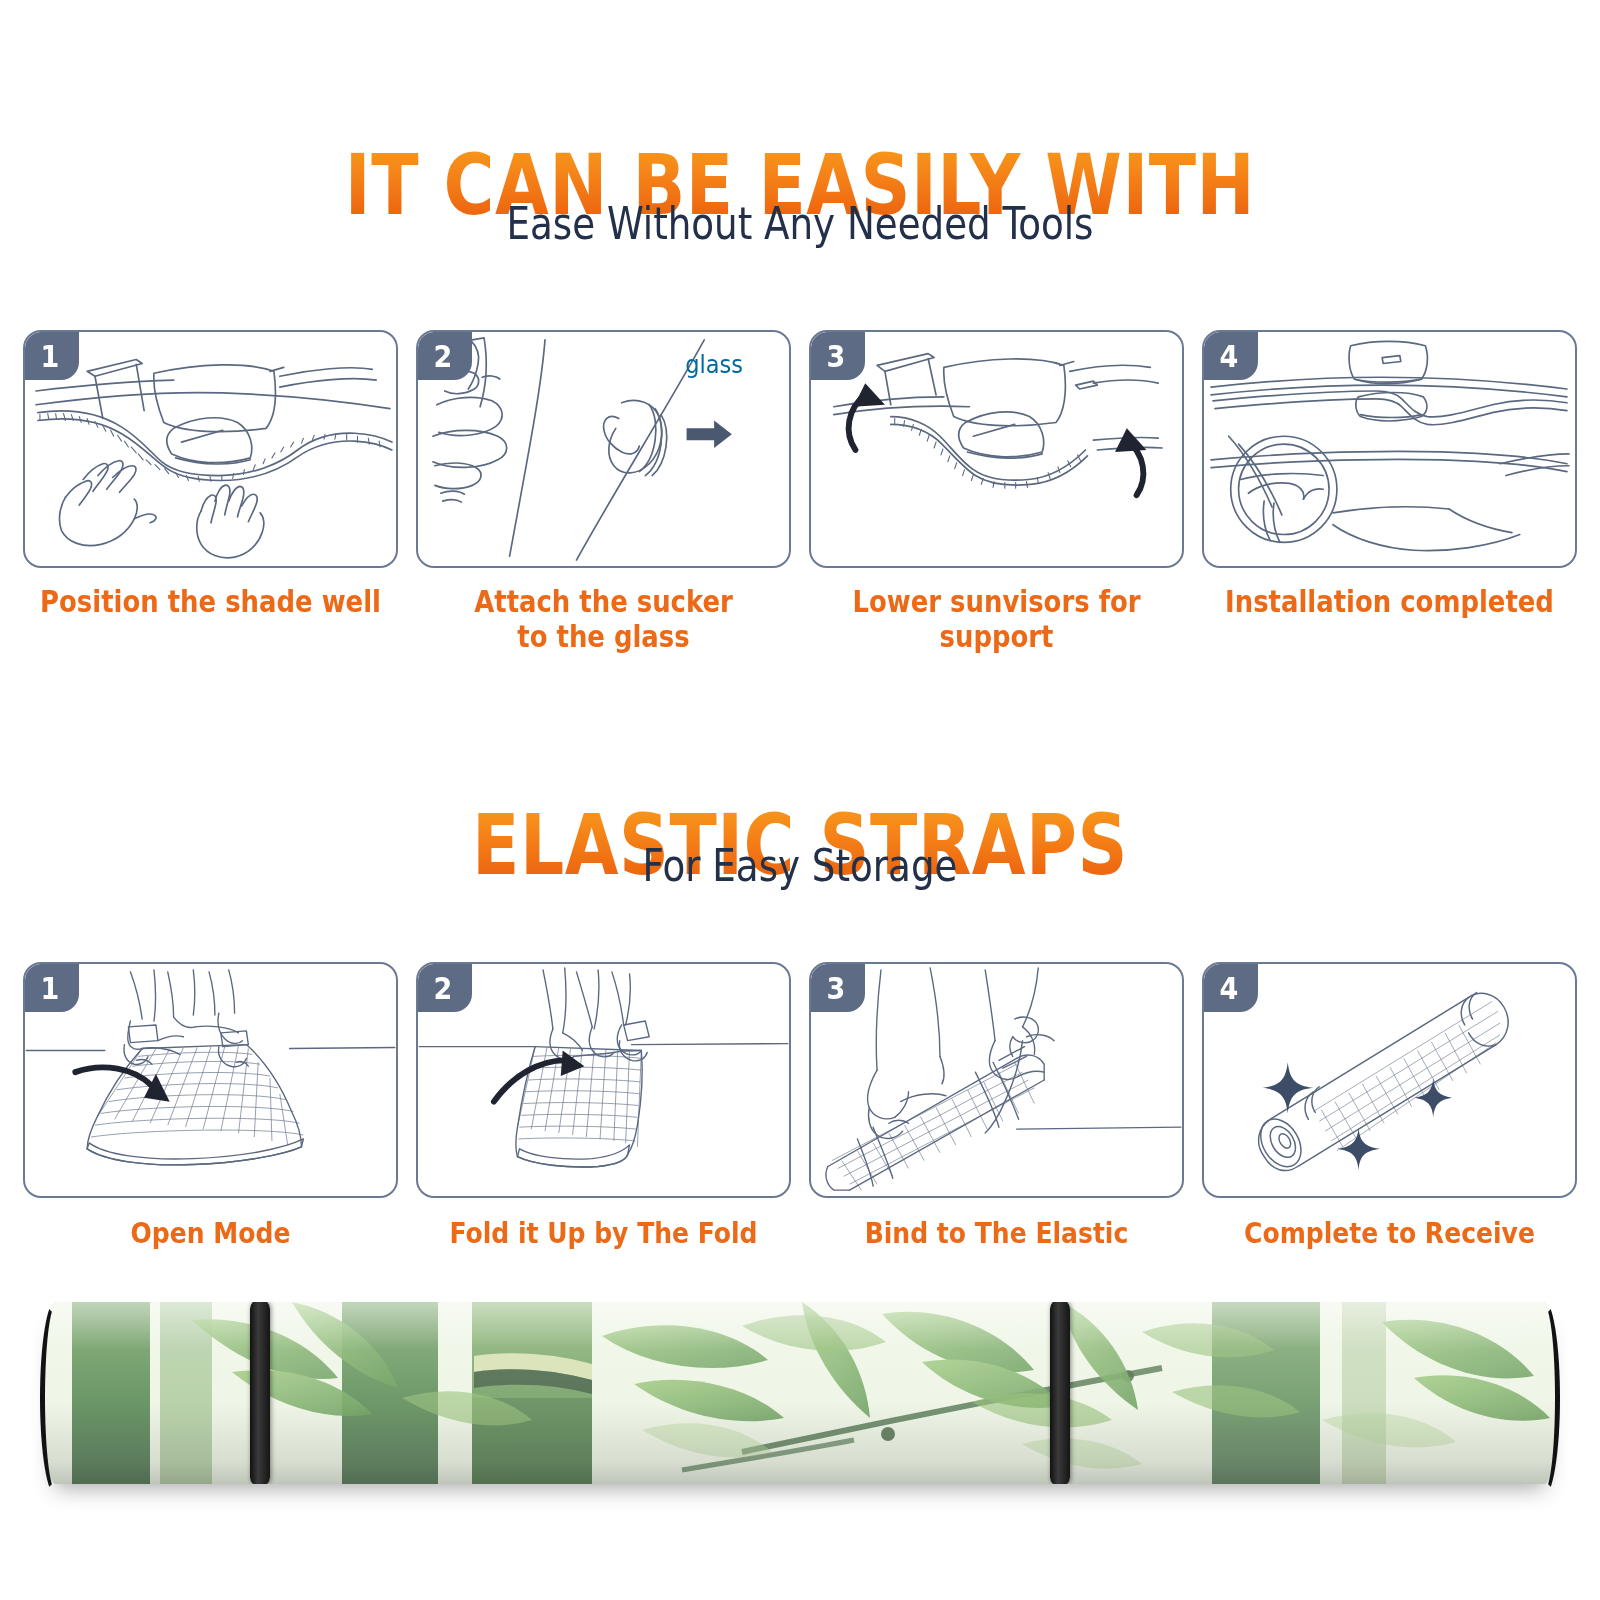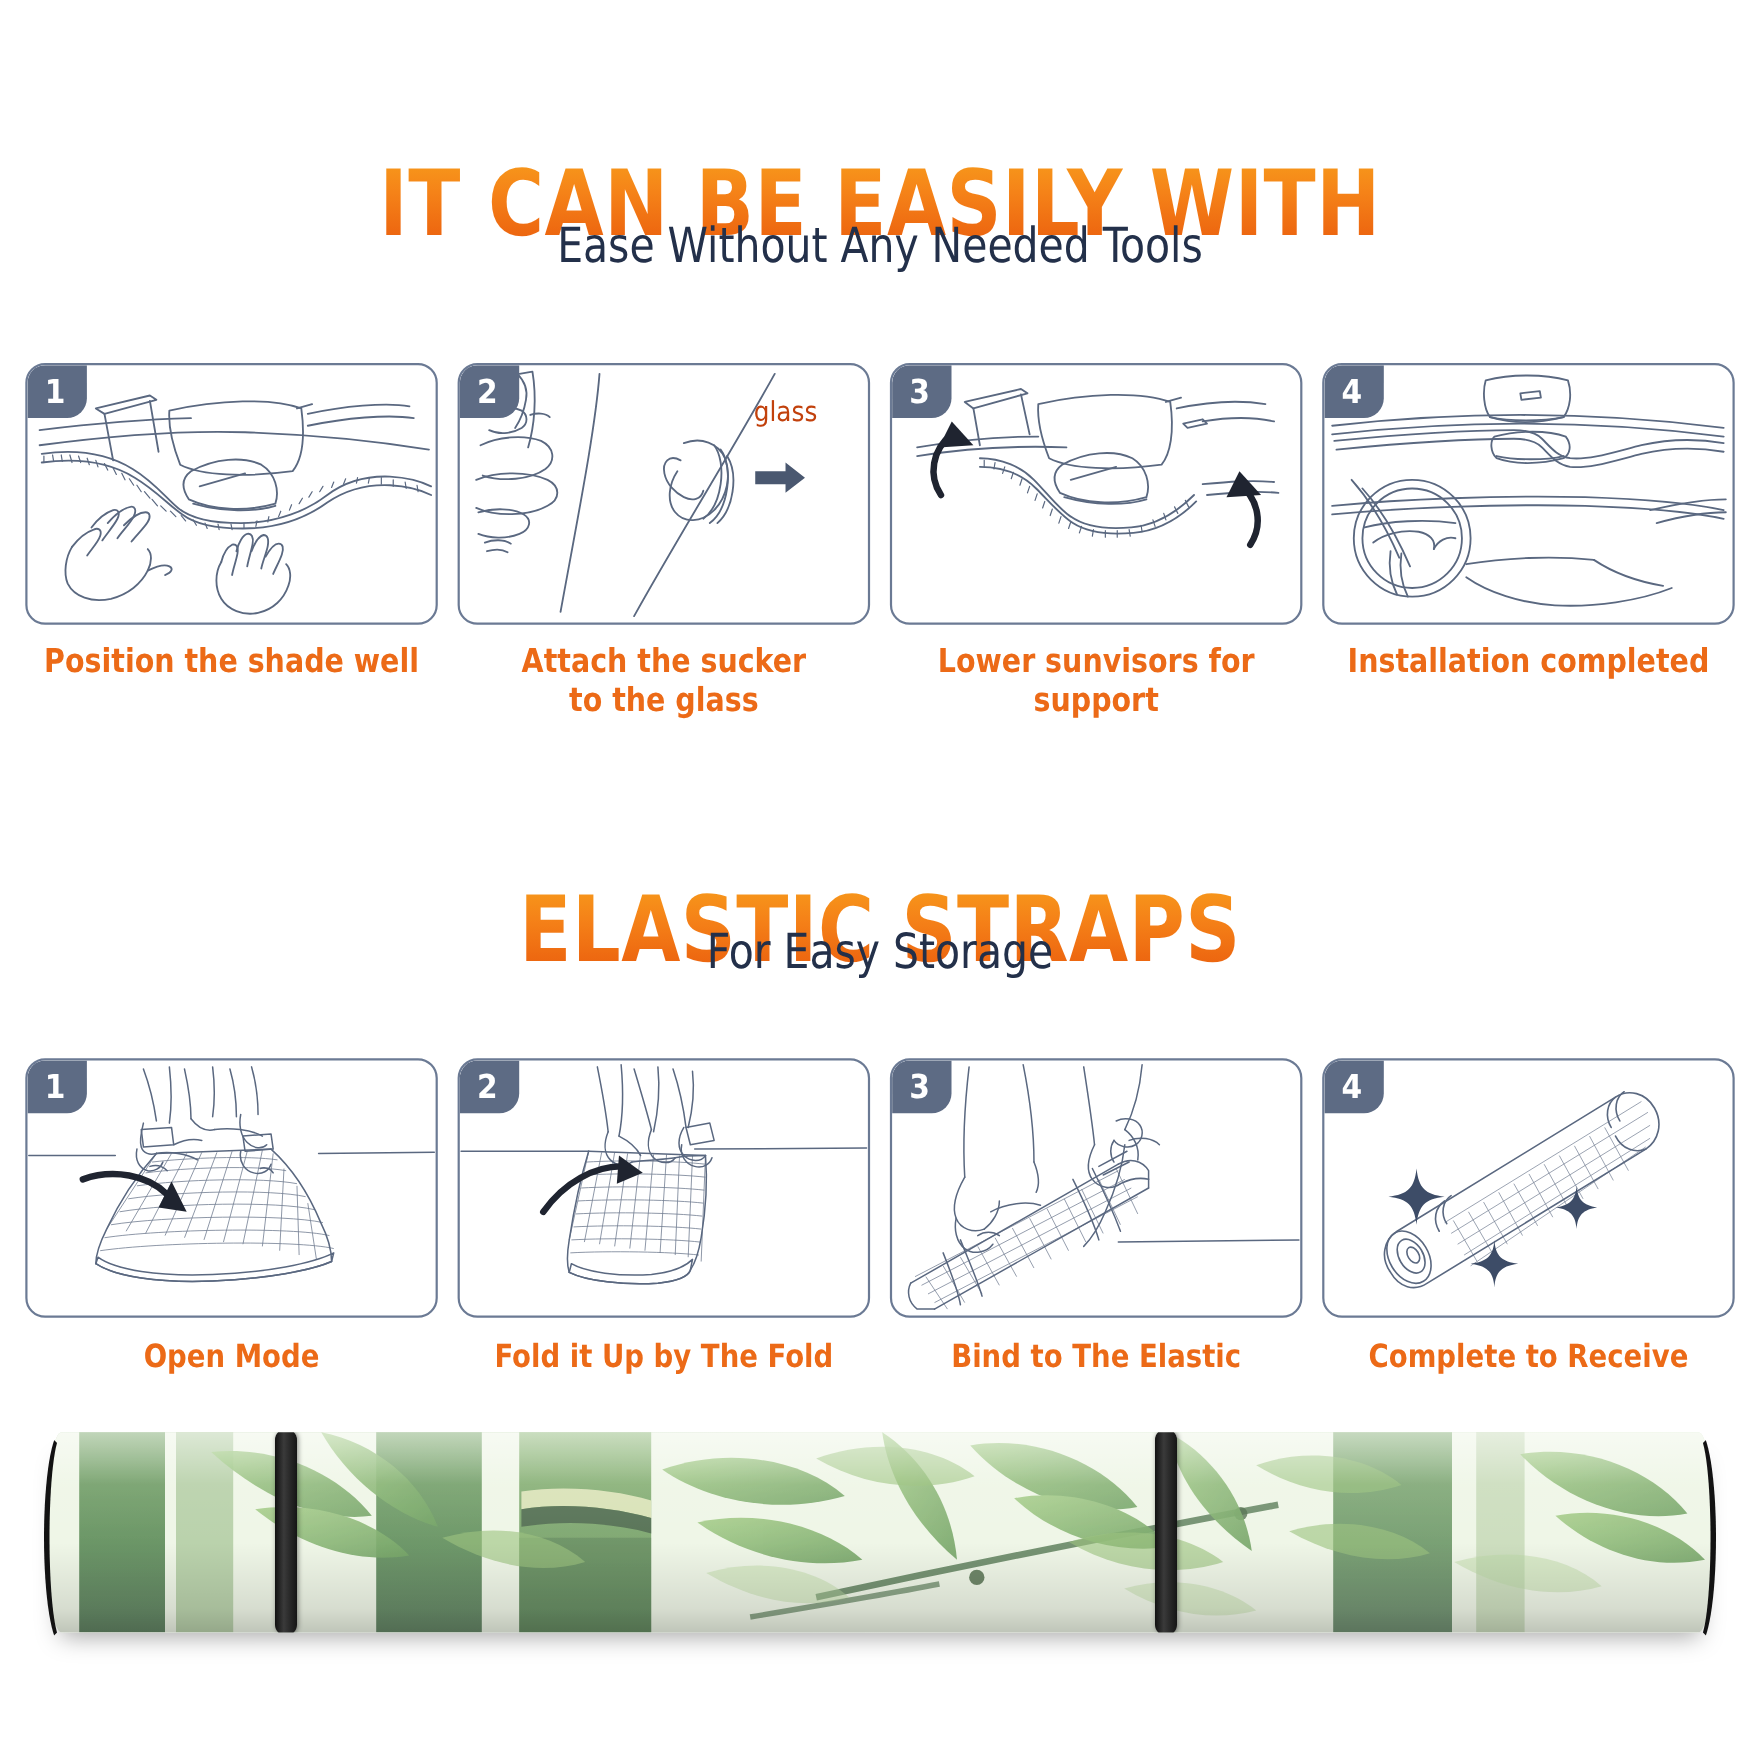--- a/index.html
+++ b/index.html
@@ -85,22 +85,22 @@
     color:#EC6A17;
     font-weight:bold;
     font-size:30px;
     line-height:1.18;
     font-family:"DejaVu Sans Condensed","Liberation Sans Narrow","Liberation Sans",sans-serif;
     transform:scaleX(0.96);
   }
   #row-storage .caption{font-size:29px;margin-top:18px;}
 
   .glass-label{
-    position:absolute;right:46px;top:28px;
-    font-size:25px;color:#c2410c;
+    position:absolute;right:46px;top:18px;
+    font-size:25px;color:#0369a1;
     font-family:"DejaVu Sans Condensed","Liberation Sans Narrow","Liberation Sans",sans-serif;
   }
 
   
   #product{
     position:absolute;left:0;top:1302px;width:1600px;height:196px;
   }
   .roll{
     position:absolute;left:42px;top:0;width:1516px;height:182px;
     border-radius:14px/90px;

